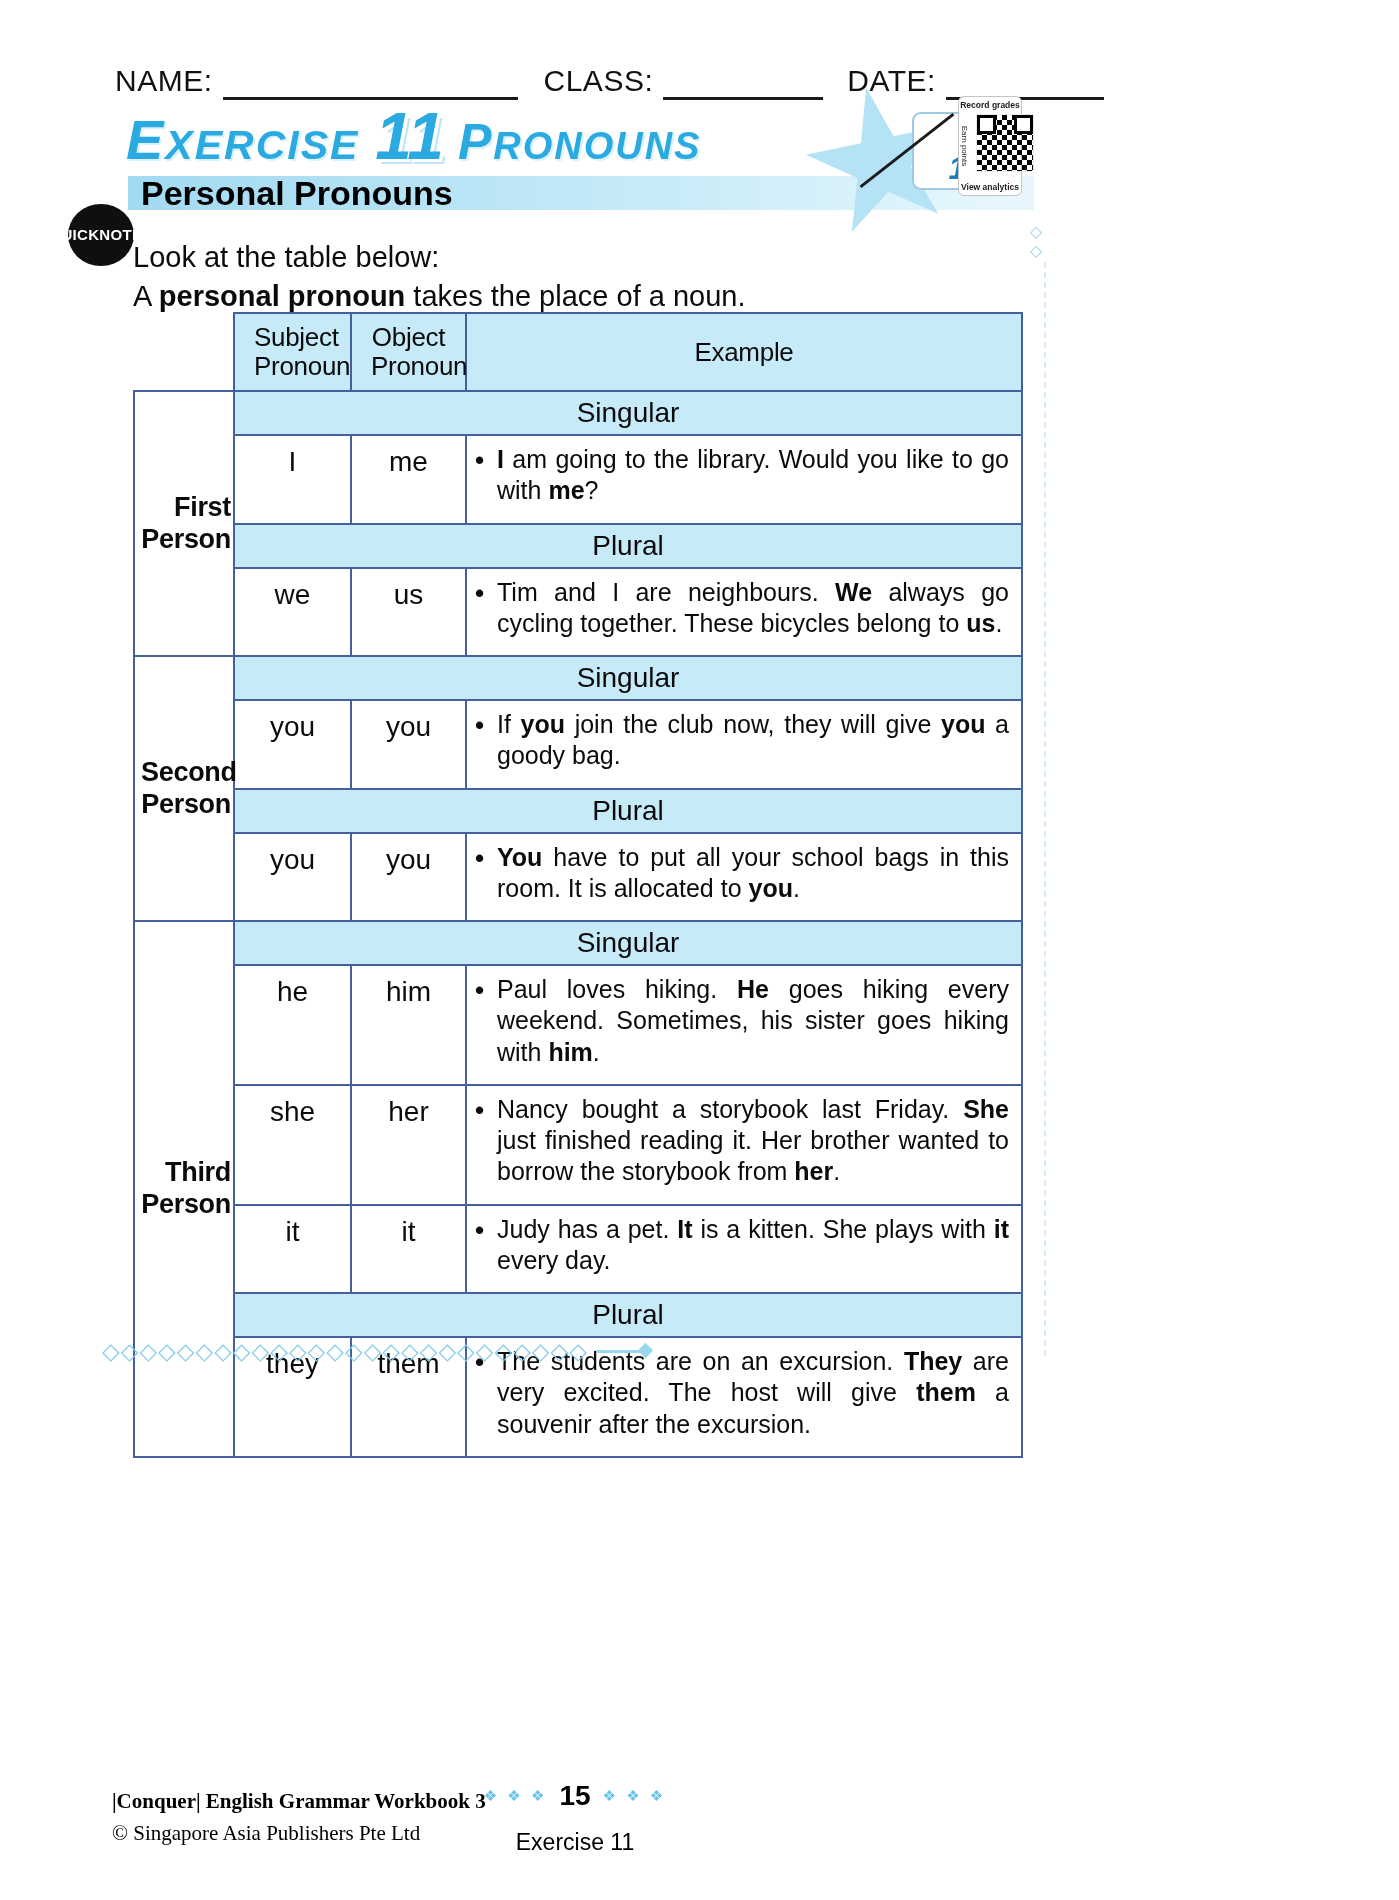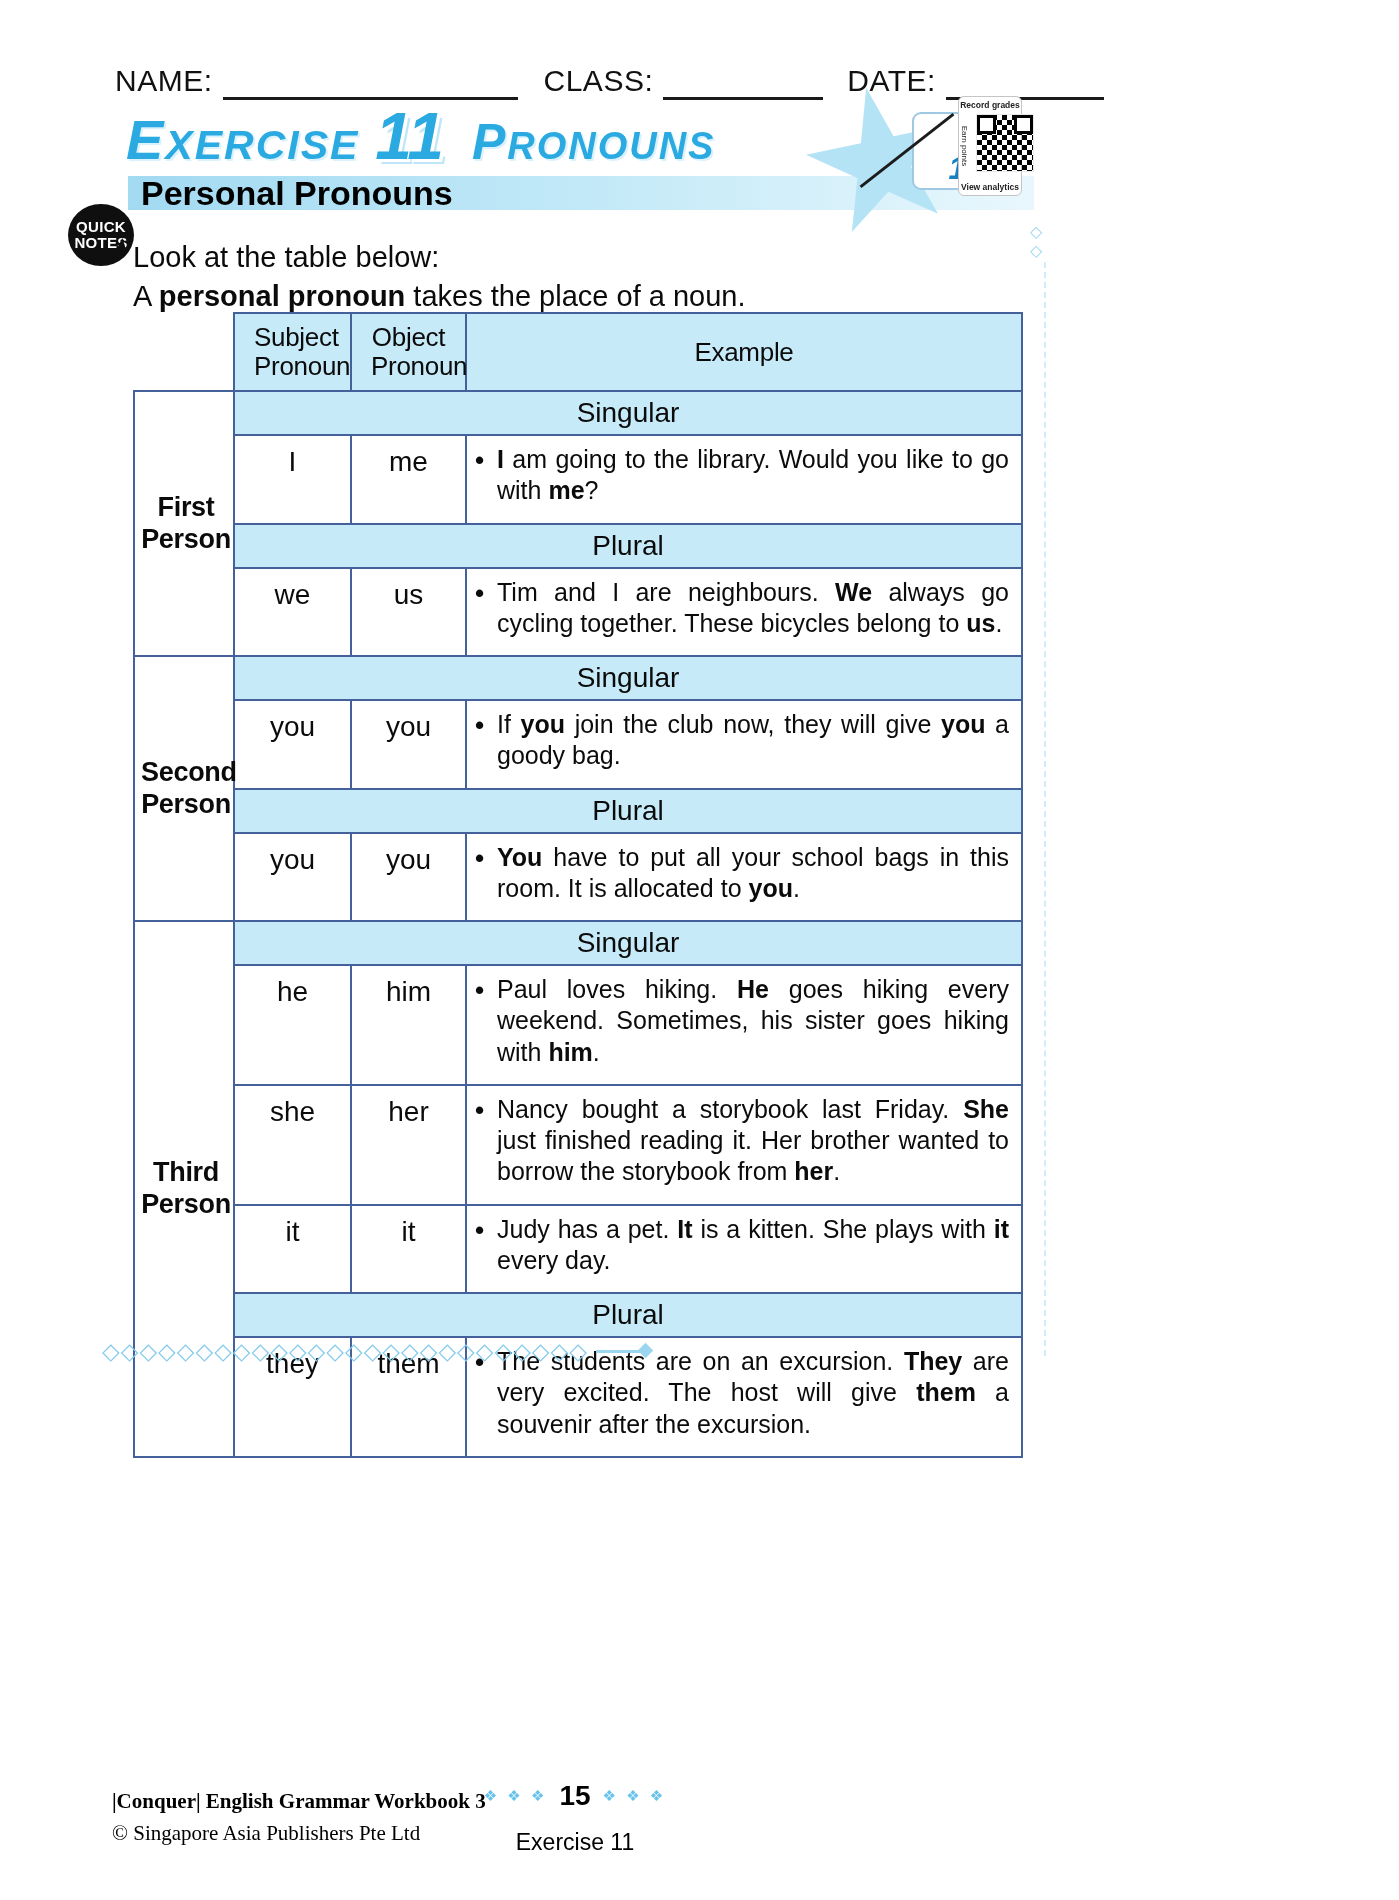--- a/index.html
+++ b/index.html
@@ -26,21 +26,21 @@
   .title-row {
     position:absolute; top:98px; left:126px;
     display:flex; align-items:baseline;
     color:#2baae2; font-style:italic; font-weight:800;
     text-shadow:2px 2px 0 #dbf2fc;
     white-space:nowrap;
   }
   .tword { display:inline-block; font-size:41px; letter-spacing:2px; text-transform:uppercase; }
   .tword::first-letter { font-size:56px; }
   .tnum { font-size:66px; margin:0 14px 0 16px; text-shadow:3px 3px 0 #ffffff, 5px 5px 0 #bfe6f8; }
-  .ttopic { display:inline-block; font-size:38px; letter-spacing:2px; text-transform:uppercase; margin-left:14px; }
+  .ttopic { display:inline-block; font-size:38px; letter-spacing:2px; text-transform:uppercase; }
   .ttopic::first-letter { font-size:50px; }
 
   .subtitle-bar {
     position:absolute; top:176px; left:128px; width:906px; height:34px;
     background:linear-gradient(90deg,#a2daf2 0%,#c5eaf8 55%,#e9f7fd 100%);
     display:flex; align-items:center; padding-left:13px;
     font-size:34px; font-weight:bold; color:#000; z-index:1;
   }
 
   
@@ -85,21 +85,21 @@
     content:''; position:absolute; width:13px; height:13px;
     border:3px solid #000; background:#fff;
   }
   .qr::before { top:0; left:0; }
   .qr::after { top:0; right:0; }
 
   
   .quick-notes {
     position:absolute; top:204px; left:68px; width:66px; height:62px;
     background:#0f0f0f; border-radius:50%;
-    display:flex; flex-direction:column; align-items:center; justify-content:center;
+    display:flex; flex-direction:row; align-items:center; justify-content:center;
     color:#fff; font-size:15px; font-weight:bold; line-height:1.05; z-index:2;
     letter-spacing:0.3px;
   }
   .quick-notes::after {
     content:''; position:absolute; right:-4px; bottom:2px; width:0; height:0;
     border:11px solid transparent; border-left-color:#0f0f0f;
     transform:rotate(28deg);
   }
 
   
@@ -118,21 +118,21 @@
   .colhead {
     background:#c6eaf8 !important; font-size:26px; font-weight:normal;
     text-align:center; vertical-align:middle; padding:9px 19px; line-height:1.12;
     letter-spacing:-0.3px;
   }
   .type {
     background:#c6eaf8 !important; font-size:28px; font-weight:normal;
     text-align:center; padding:5px 4px;
   }
   .person {
-    font-weight:bold; font-size:27px; text-align:center; vertical-align:middle;
+    font-weight:bold; font-size:27px; text-align:right; vertical-align:middle;
     padding:6px 2px 6px 6px; line-height:1.18; letter-spacing:-0.3px;
   }
   .pron { text-align:center; vertical-align:top; padding-top:10px; font-size:28px; }
   .ex { vertical-align:top; padding:8px 12px 16px 8px; font-size:25px; line-height:1.25; }
   .exwrap { display:flex; }
   .bullet { width:22px; flex:0 0 22px; font-size:26px; font-weight:bold; }
   .extext { flex:1; text-align:justify; }
   .extext b, .intro b { font-weight:bold; }
 
   

